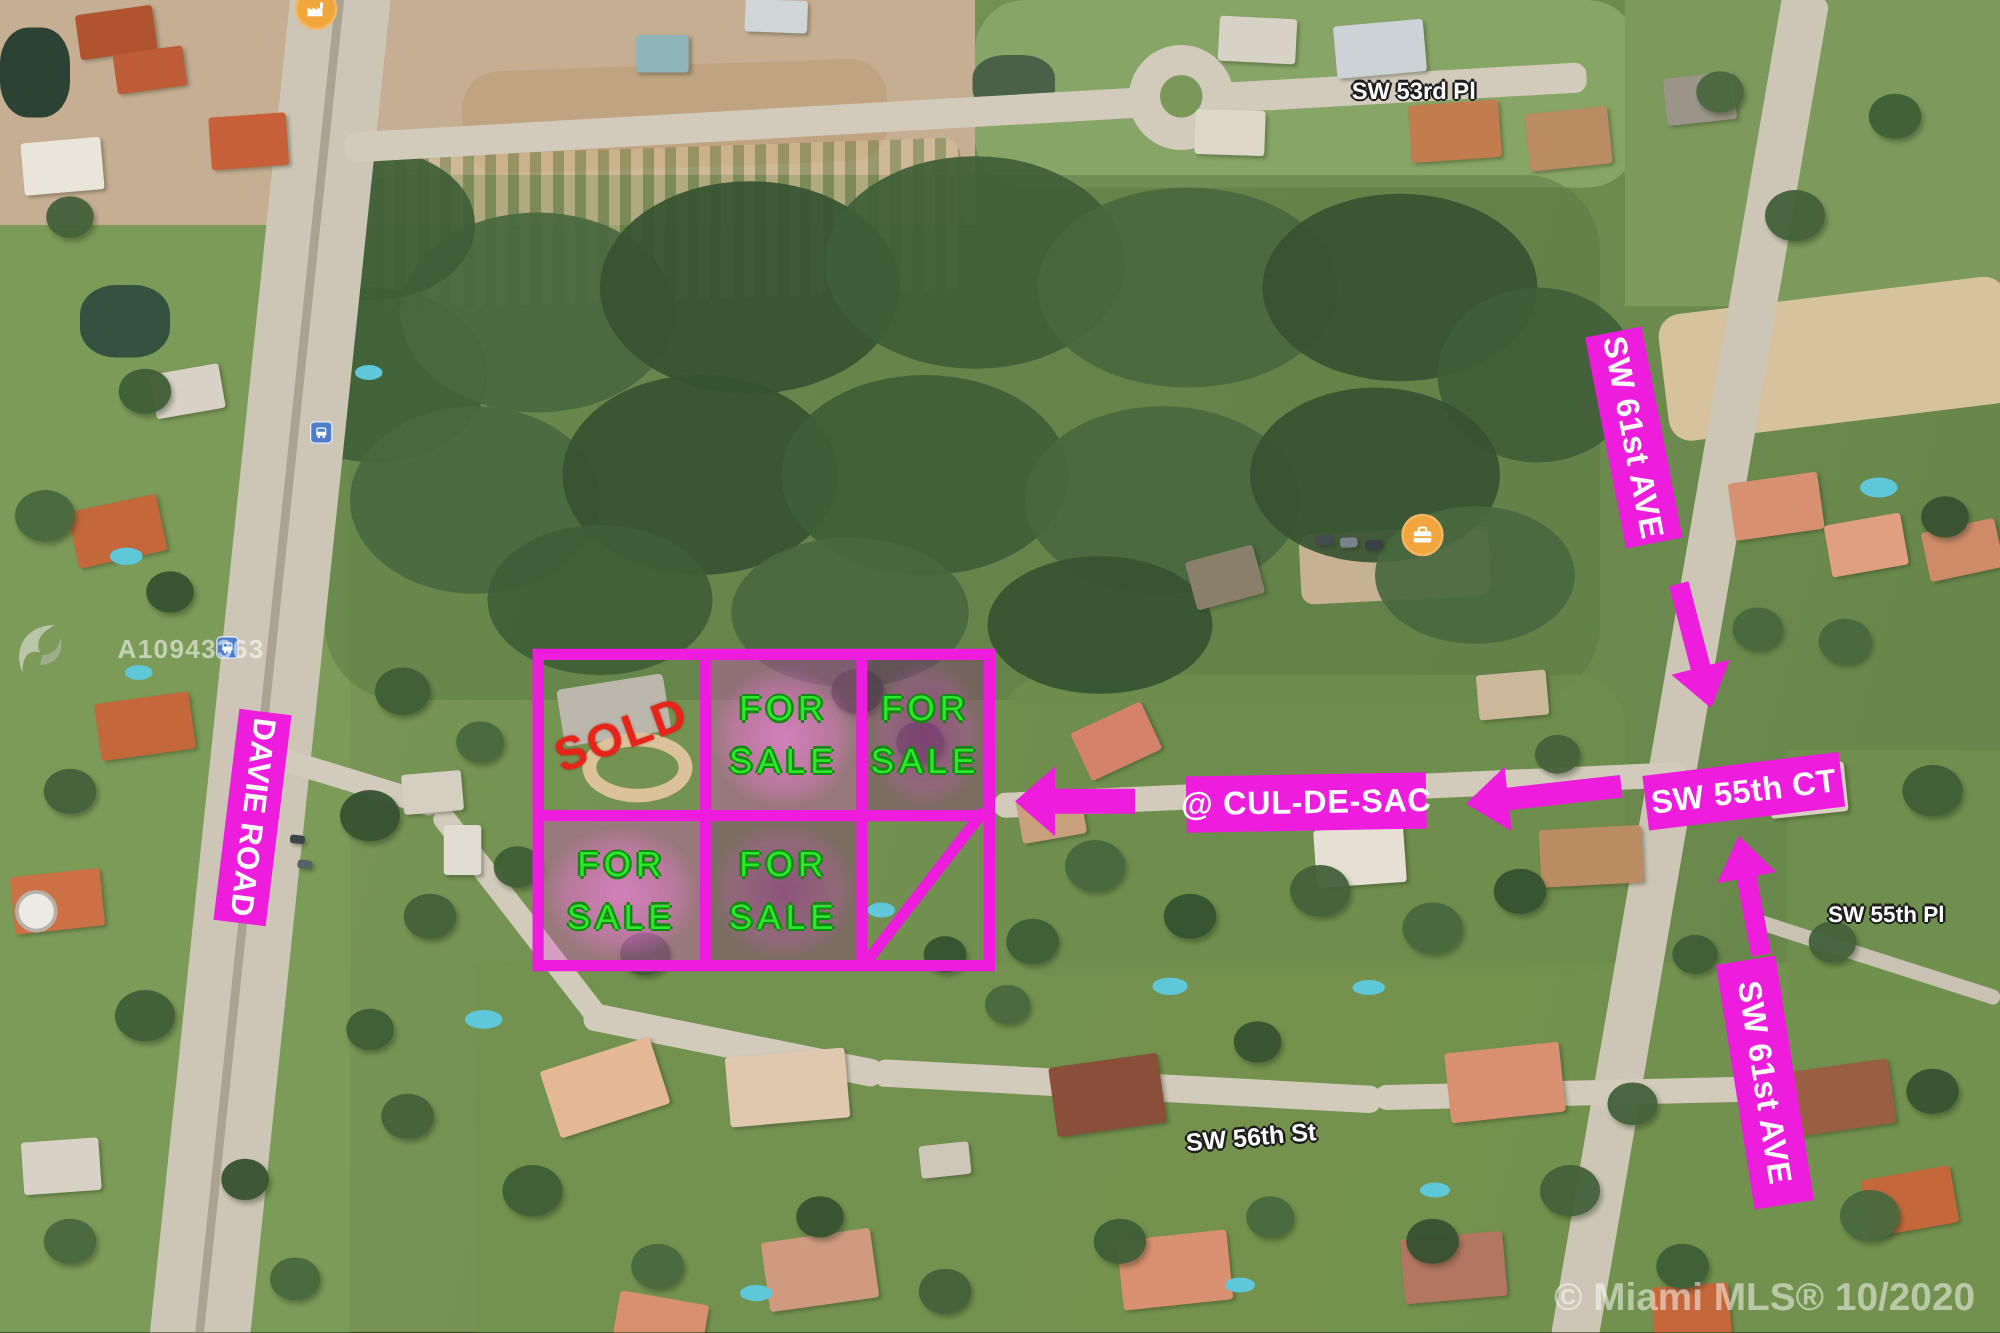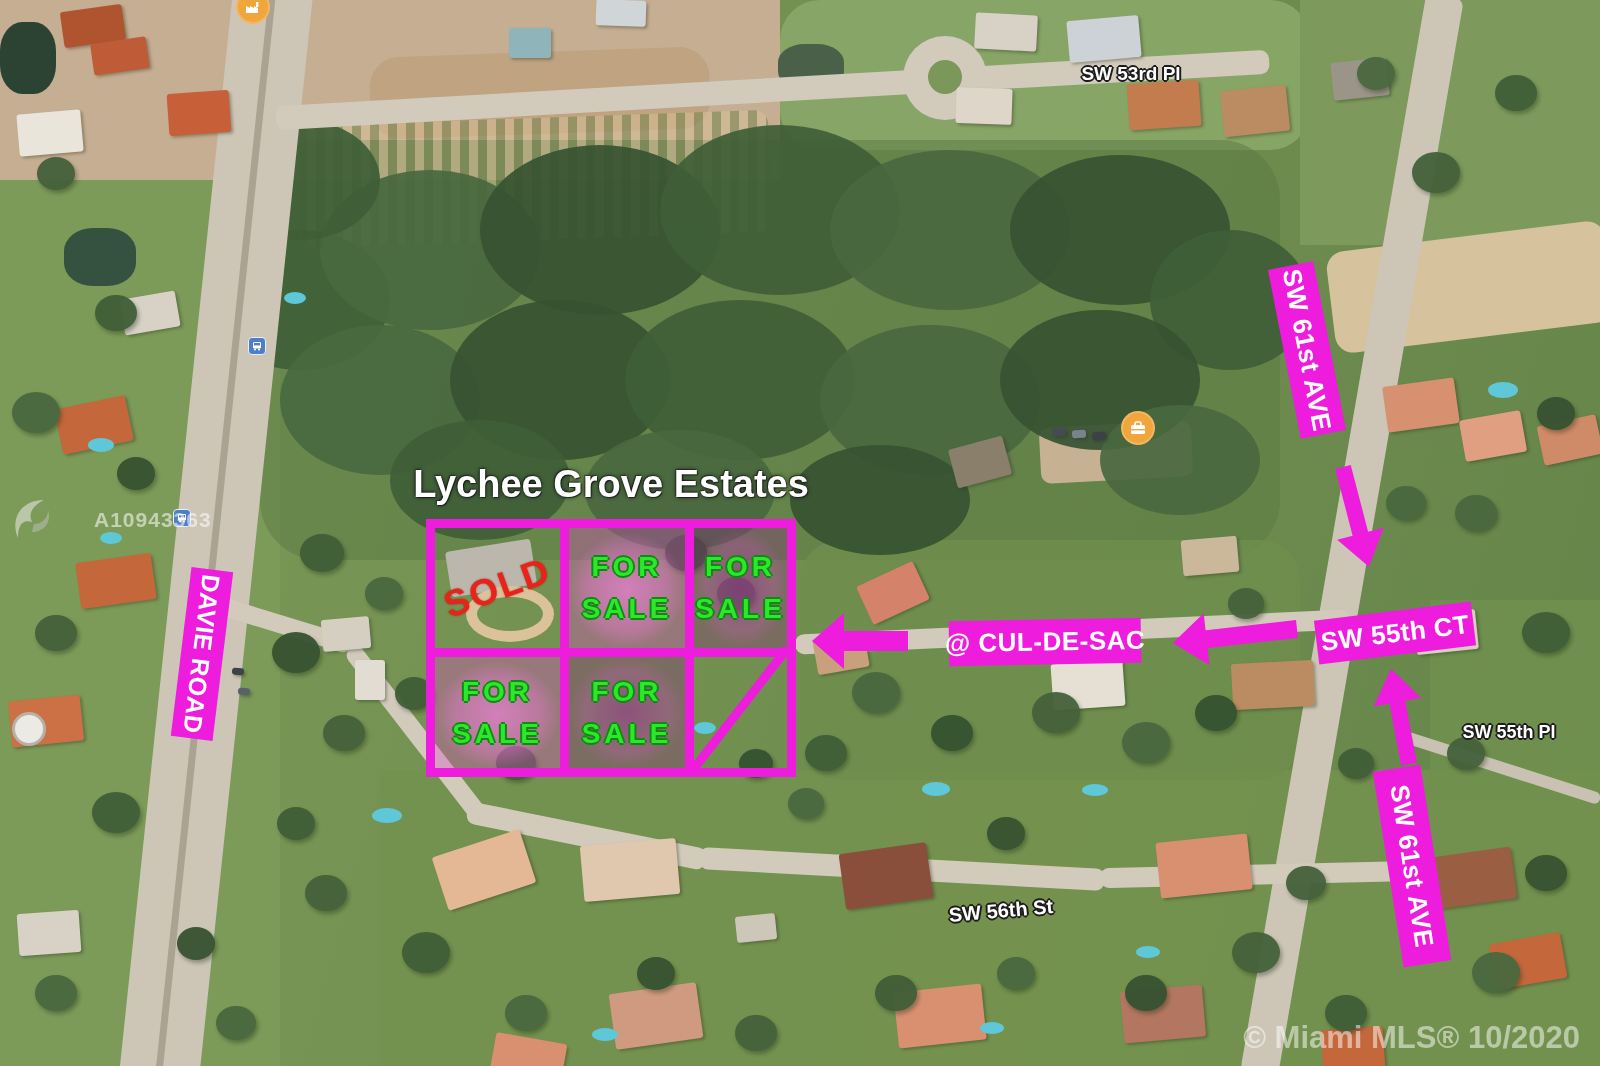--- a/index.html
+++ b/index.html
@@ -33,21 +33,21 @@
                border-bottom:var(--hw) solid transparent;border-left:var(--hd) solid var(--magenta);}
 
   
   #lot-grid{position:absolute;left:426px;top:519px;width:370px;height:258px;
             border:9px solid var(--magenta);box-sizing:border-box;}
   .grid-line{position:absolute;background:var(--magenta);}
   .lot-cell{position:absolute;display:flex;flex-direction:column;align-items:center;
             justify-content:center;gap:12px;}
   .tint-pink{background:radial-gradient(closest-side at 50% 52%,rgba(255,120,235,.68),rgba(246,98,224,.52) 70%,rgba(222,72,202,.34));}
   .tint-purple{background:radial-gradient(closest-side at 50% 50%,rgba(158,44,148,.62),rgba(178,62,166,.48) 72%,rgba(142,40,132,.34));}
-  .sale-line{color:#2ce82c;font-weight:bold;font-size:28px;letter-spacing:4px;line-height:30px;
+  .sale-line{color:#2ce82c;font-weight:normal;font-size:28px;letter-spacing:4px;line-height:30px;
              text-shadow:-2px 0 0 #118a11,2px 0 0 #118a11,0 -2px 0 #118a11,0 2px 0 #118a11;text-align:center;}
   .sold-text{color:#e8241a;font-weight:bold;font-size:37px;letter-spacing:2px;
              transform:rotate(-20deg);text-shadow:0 0 2px rgba(120,10,5,.6);}
   .diag{position:absolute;height:9px;background:var(--magenta);transform-origin:0 50%;}
 
   
   #map-title{position:absolute;left:611px;top:484px;transform:translate(-50%,-50%);
              color:#fff;font-weight:bold;font-size:38px;white-space:nowrap;
              text-shadow:0 0 4px rgba(0,0,0,.85),1px 1px 0 rgba(40,40,40,.8),-1px -1px 0 rgba(40,40,40,.6);}
   .watermark{position:absolute;color:rgba(255,255,255,.58);white-space:nowrap;margin-left:34px;}
@@ -245,21 +245,20 @@
       <span class="sale-line">SALE</span>
     </div>
     <div class="lot-cell tint-purple" style="left:134px;top:129px;width:116px;height:111px;">
       <span class="sale-line">FOR</span>
       <span class="sale-line">SALE</span>
     </div>
     <div class="lot-cell" style="left:259px;top:129px;width:93px;height:111px;"></div>
     <div class="diag" style="left:259px;top:236px;width:152px;transform:rotate(-52.2deg);"></div>
   </div>
 
-  <div id="map-title">Lychee Grove Estates</div>
 
   <div class="callout" style="left:1045px;top:642px;width:192px;height:45px;font-size:26px;--rot:-1deg;">@ CUL-DE-SAC</div>
   <div class="callout" style="left:1395px;top:633px;width:158px;height:44px;font-size:26px;--rot:-7deg;">SW 55th CT</div>
   <div class="callout" style="left:1307px;top:350px;width:172px;height:46px;font-size:26px;--rot:79deg;">SW 61st AVE</div>
   <div class="callout" style="left:1412px;top:866px;width:198px;height:48px;font-size:26px;--rot:81deg;">SW 61st AVE</div>
   <div class="callout" style="left:202px;top:654px;width:170px;height:42px;font-size:25px;--rot:97deg;">DAVIE ROAD</div>
 
   <div class="arrow" style="left:908px;top:641px;--len:96px;--ang:180deg;--sh:20px;--hd:32px;--hw:28px;">
     <div class="shaft"></div>
     <div class="head"></div>

